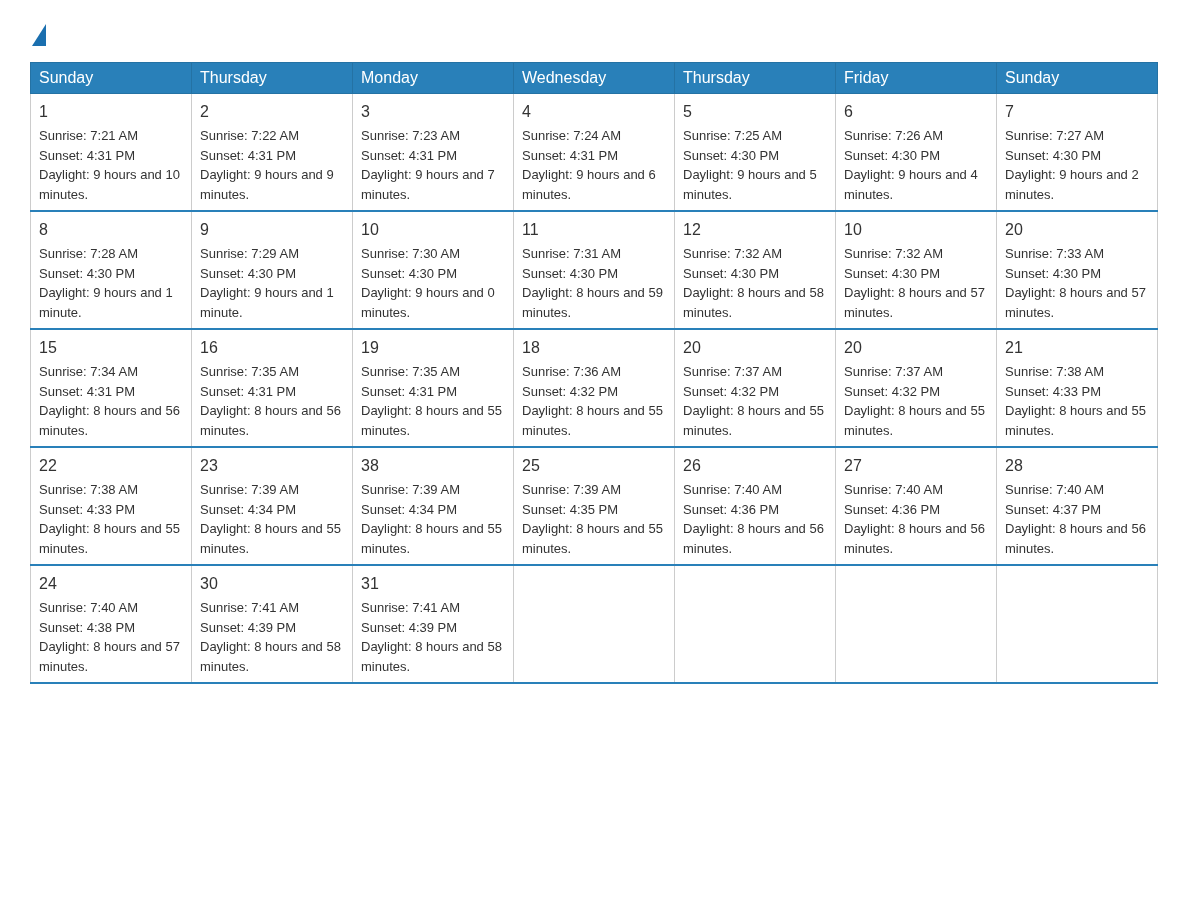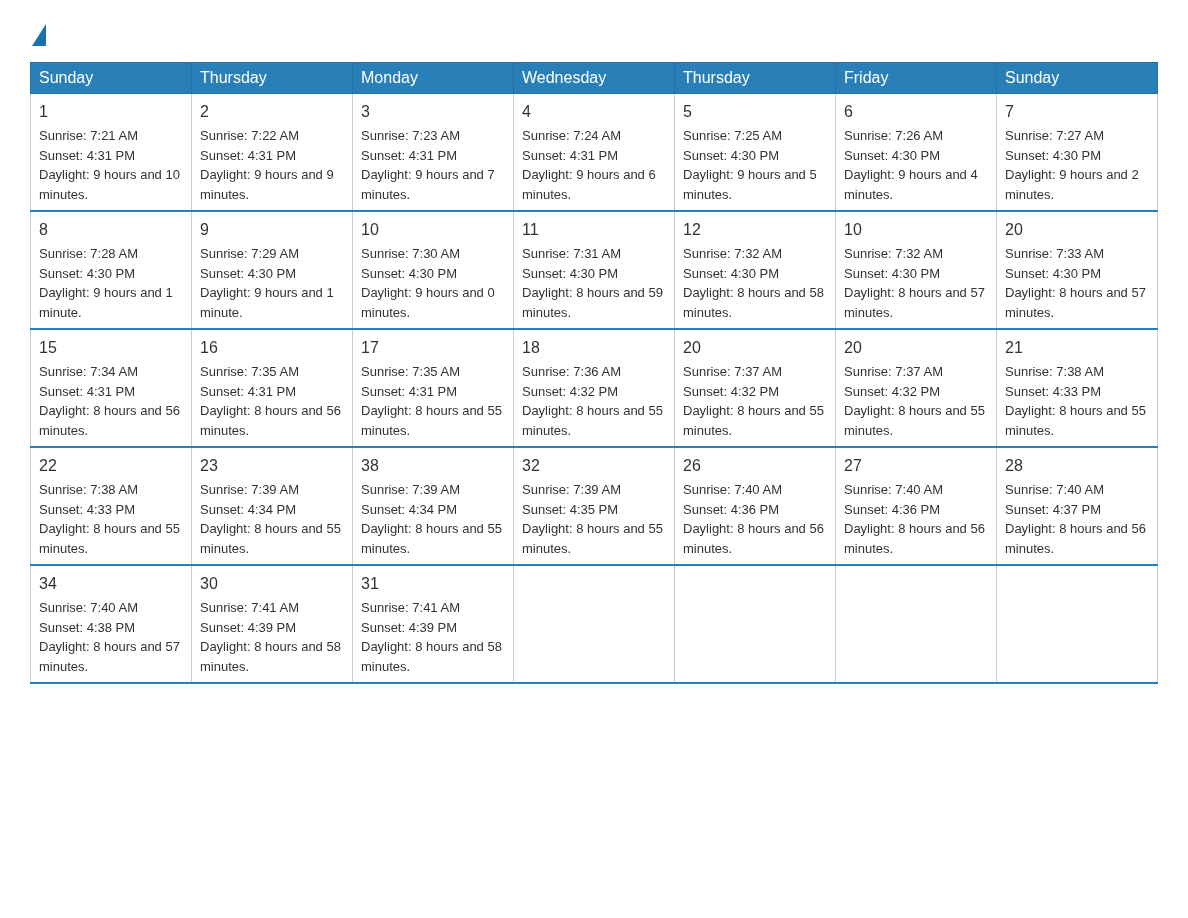--- a/index.html
+++ b/index.html
@@ -144,37 +144,37 @@
         <td><span class="day-number">9</span><span class="cell-content">Sunrise: 7:29 AM<br>Sunset: 4:30 PM<br>Daylight: 9 hours and 1 minute.</span></td>
         <td><span class="day-number">10</span><span class="cell-content">Sunrise: 7:30 AM<br>Sunset: 4:30 PM<br>Daylight: 9 hours and 0 minutes.</span></td>
         <td><span class="day-number">11</span><span class="cell-content">Sunrise: 7:31 AM<br>Sunset: 4:30 PM<br>Daylight: 8 hours and 59 minutes.</span></td>
         <td><span class="day-number">12</span><span class="cell-content">Sunrise: 7:32 AM<br>Sunset: 4:30 PM<br>Daylight: 8 hours and 58 minutes.</span></td>
         <td><span class="day-number">10</span><span class="cell-content">Sunrise: 7:32 AM<br>Sunset: 4:30 PM<br>Daylight: 8 hours and 57 minutes.</span></td>
         <td><span class="day-number">20</span><span class="cell-content">Sunrise: 7:33 AM<br>Sunset: 4:30 PM<br>Daylight: 8 hours and 57 minutes.</span></td>
       </tr>
       <tr>
         <td><span class="day-number">15</span><span class="cell-content">Sunrise: 7:34 AM<br>Sunset: 4:31 PM<br>Daylight: 8 hours and 56 minutes.</span></td>
         <td><span class="day-number">16</span><span class="cell-content">Sunrise: 7:35 AM<br>Sunset: 4:31 PM<br>Daylight: 8 hours and 56 minutes.</span></td>
-        <td><span class="day-number">17</span><span class="cell-content">Sunrise: 7:35 AM<br>Sunset: 4:31 PM<br>Daylight: 8 hours and 55 minutes.</span></td>
+        <td><span class="day-number">19</span><span class="cell-content">Sunrise: 7:35 AM<br>Sunset: 4:31 PM<br>Daylight: 8 hours and 55 minutes.</span></td>
         <td><span class="day-number">18</span><span class="cell-content">Sunrise: 7:36 AM<br>Sunset: 4:32 PM<br>Daylight: 8 hours and 55 minutes.</span></td>
         <td><span class="day-number">20</span><span class="cell-content">Sunrise: 7:37 AM<br>Sunset: 4:32 PM<br>Daylight: 8 hours and 55 minutes.</span></td>
         <td><span class="day-number">20</span><span class="cell-content">Sunrise: 7:37 AM<br>Sunset: 4:32 PM<br>Daylight: 8 hours and 55 minutes.</span></td>
         <td><span class="day-number">21</span><span class="cell-content">Sunrise: 7:38 AM<br>Sunset: 4:33 PM<br>Daylight: 8 hours and 55 minutes.</span></td>
       </tr>
       <tr>
         <td><span class="day-number">22</span><span class="cell-content">Sunrise: 7:38 AM<br>Sunset: 4:33 PM<br>Daylight: 8 hours and 55 minutes.</span></td>
         <td><span class="day-number">23</span><span class="cell-content">Sunrise: 7:39 AM<br>Sunset: 4:34 PM<br>Daylight: 8 hours and 55 minutes.</span></td>
         <td><span class="day-number">38</span><span class="cell-content">Sunrise: 7:39 AM<br>Sunset: 4:34 PM<br>Daylight: 8 hours and 55 minutes.</span></td>
-        <td><span class="day-number">32</span><span class="cell-content">Sunrise: 7:39 AM<br>Sunset: 4:35 PM<br>Daylight: 8 hours and 55 minutes.</span></td>
+        <td><span class="day-number">25</span><span class="cell-content">Sunrise: 7:39 AM<br>Sunset: 4:35 PM<br>Daylight: 8 hours and 55 minutes.</span></td>
         <td><span class="day-number">26</span><span class="cell-content">Sunrise: 7:40 AM<br>Sunset: 4:36 PM<br>Daylight: 8 hours and 56 minutes.</span></td>
         <td><span class="day-number">27</span><span class="cell-content">Sunrise: 7:40 AM<br>Sunset: 4:36 PM<br>Daylight: 8 hours and 56 minutes.</span></td>
         <td><span class="day-number">28</span><span class="cell-content">Sunrise: 7:40 AM<br>Sunset: 4:37 PM<br>Daylight: 8 hours and 56 minutes.</span></td>
       </tr>
       <tr>
-        <td><span class="day-number">34</span><span class="cell-content">Sunrise: 7:40 AM<br>Sunset: 4:38 PM<br>Daylight: 8 hours and 57 minutes.</span></td>
+        <td><span class="day-number">24</span><span class="cell-content">Sunrise: 7:40 AM<br>Sunset: 4:38 PM<br>Daylight: 8 hours and 57 minutes.</span></td>
         <td><span class="day-number">30</span><span class="cell-content">Sunrise: 7:41 AM<br>Sunset: 4:39 PM<br>Daylight: 8 hours and 58 minutes.</span></td>
         <td><span class="day-number">31</span><span class="cell-content">Sunrise: 7:41 AM<br>Sunset: 4:39 PM<br>Daylight: 8 hours and 58 minutes.</span></td>
         <td class="empty-cell"></td>
         <td class="empty-cell"></td>
         <td class="empty-cell"></td>
         <td class="empty-cell"></td>
       </tr>
     </tbody>
 </table>
 

